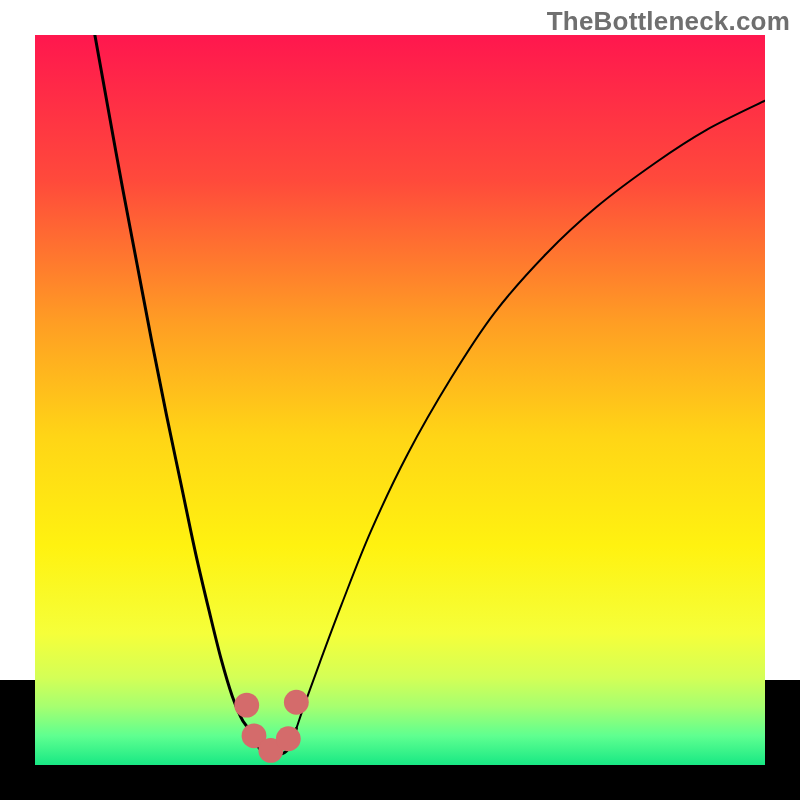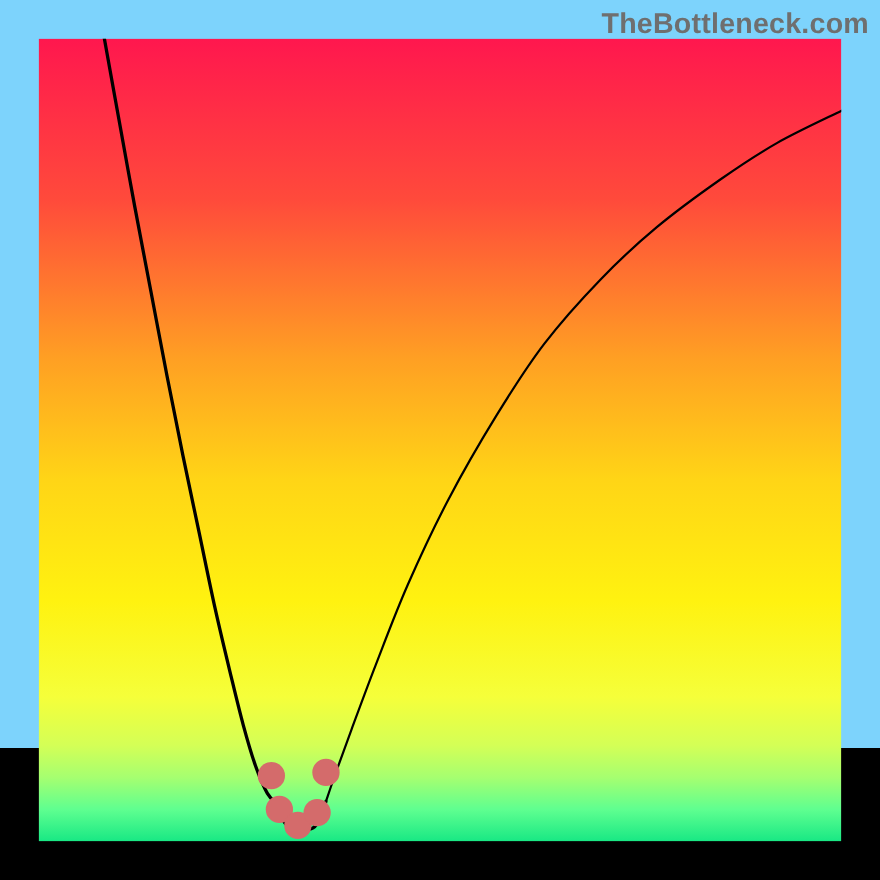--- a/index.html
+++ b/index.html
@@ -9,21 +9,21 @@
     height: 800px;
     background: #000;
     overflow: hidden;
   }
   .frame {
     position: absolute;
     left: 0;
     top: 0;
     width: 800px;
     height: 680px;
-    background: #7dd3fc;
+    background: #ffffff;
   }
   .plot {
     position: absolute;
     left: 35px;
     top: 35px;
     width: 730px;
     height: 730px;
     overflow: hidden;
   }
   .watermark {

